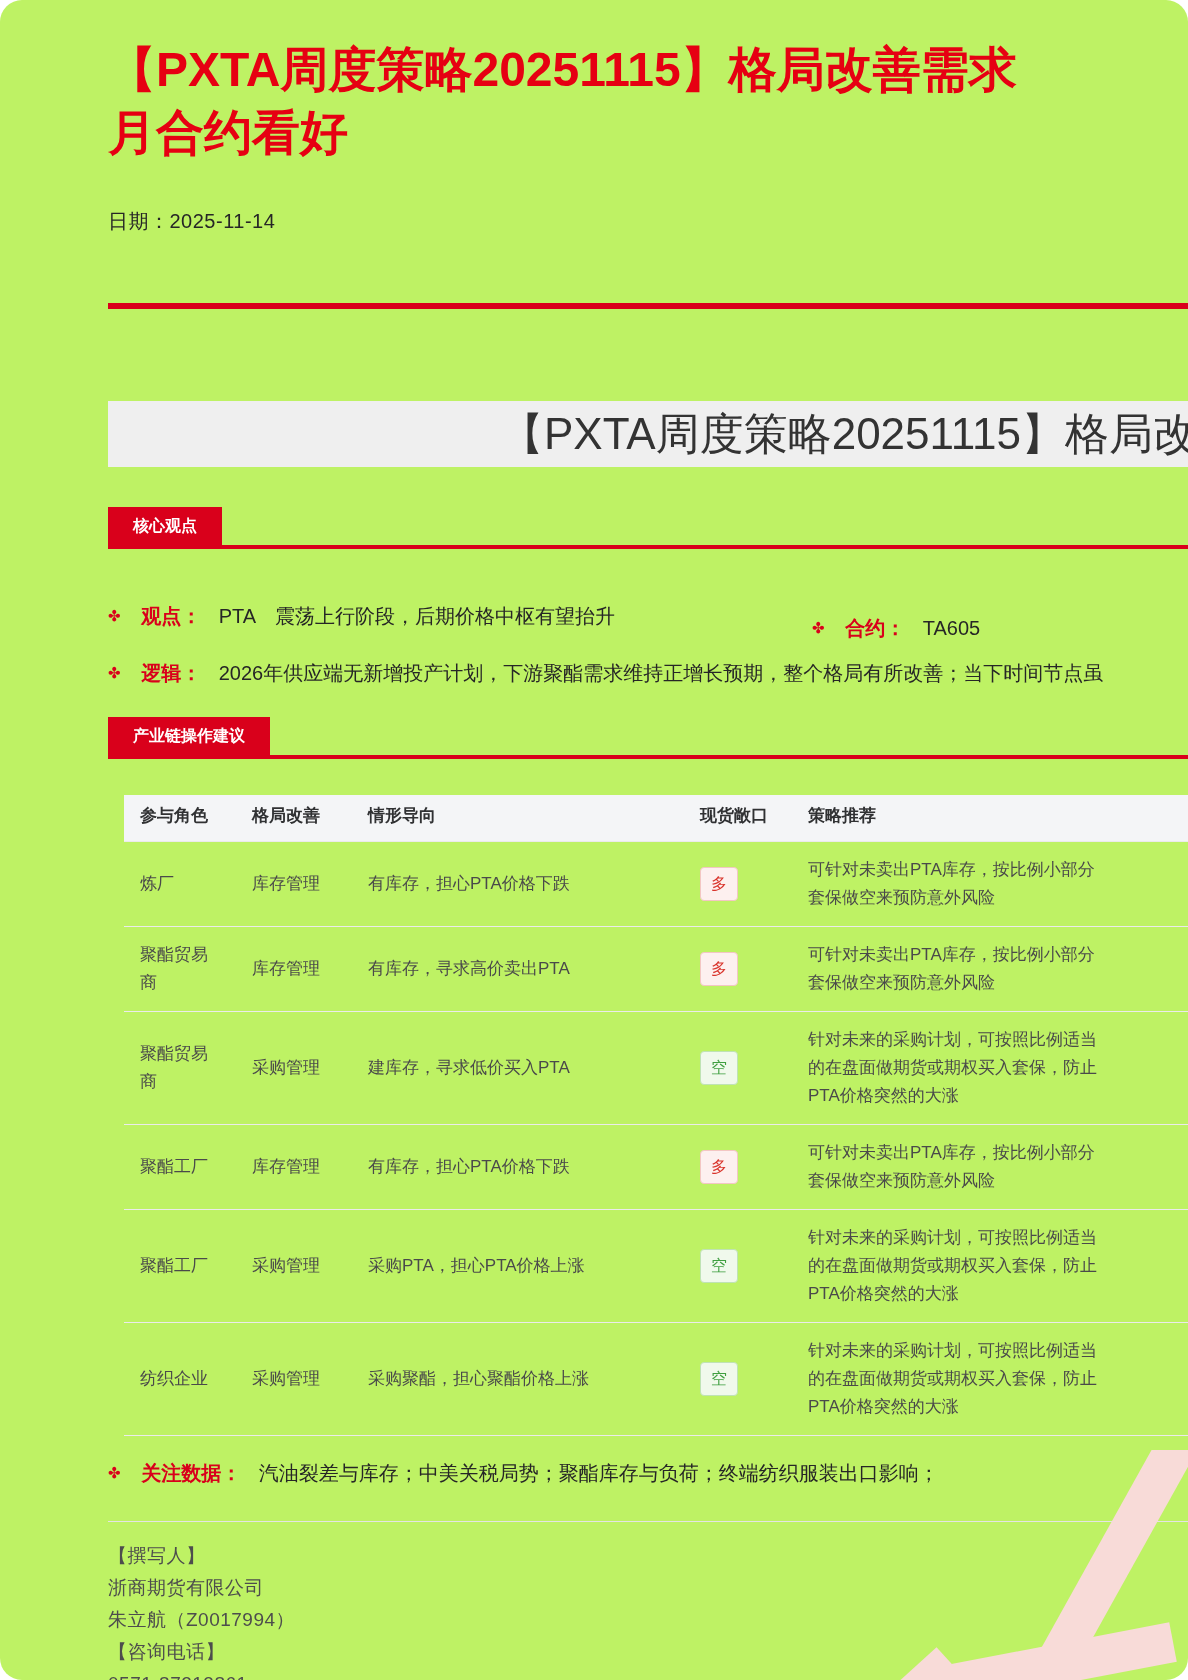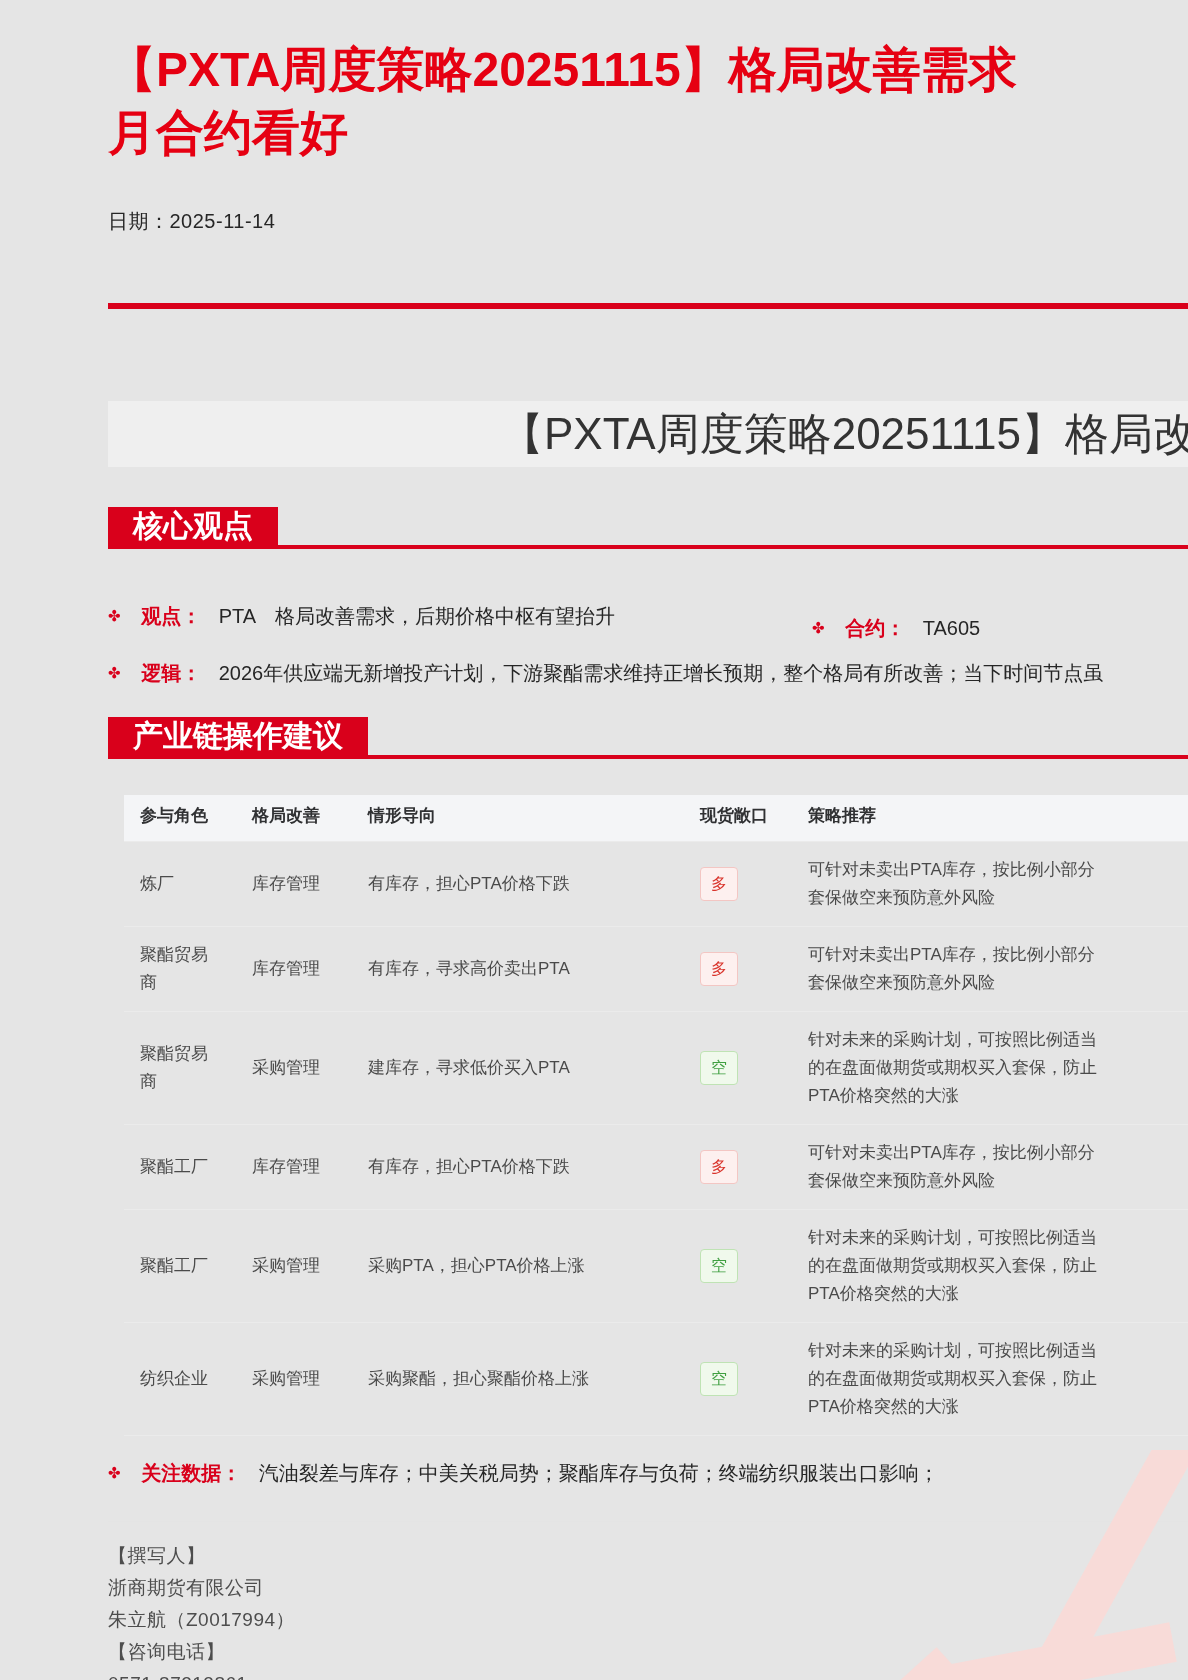--- a/index.html
+++ b/index.html
@@ -1,38 +1,38 @@
 <!DOCTYPE html>
 <html style="--accent-red: #e60012; --band-red: #d9001b; --banner-bg: #efefef; --banner-text: #333333; --long-text: #d9342c; --long-bg: #fdf0ef; --long-border: #f3c6c3; --short-text: #3f9f40; --short-bg: #f0f9ec; --short-border: #bfe3b4; --watermark-pink: #f8dbd8;"><head>
 <meta charset="utf-8">
 <style>
   html,body { margin:0; padding:0; background:#fff; }
   .page {
     position:relative; width:1188px; height:1680px; overflow:hidden;
-    background:#e5e5e5; font-family:"Liberation Sans","DejaVu Sans",sans-serif;
+    background:#bef264; font-family:"Liberation Sans","DejaVu Sans",sans-serif;border-radius:22px;
   }
   .content { position:absolute; top:0; left:108px; width:1292px; }
 
   .title { margin:0; padding-top:38px; color:var(--accent-red); font-size:48px; line-height:63px; font-weight:700; }
   .title-line { white-space:nowrap; }
 
   .date-row { margin-top:44px; font-size:20px; color:#262626; }
   .date-label, .date-value { letter-spacing:0.5px;text-align:center; }
 
   .top-rule { margin-top:68px; width:1292px; height:6px; background:var(--band-red); }
 
   .banner { margin-top:92px; height:66px; background:var(--banner-bg); position:relative; }
   .banner-title { position:absolute; left:392px; top:50%; transform:translateY(-50%);
     font-size:44px; color:var(--banner-text); white-space:nowrap; }
 
   .section-bar { border-bottom:4px solid var(--band-red); line-height:0; }
   .section-bar.core { margin-top:40px; }
   .section-bar.advice { margin-top:30px; }
   .section-chip { display:inline-block; background:var(--band-red); color:#fff; font-weight:700;
-    font-size:30px; line-height:22px; padding:8px 25px; }
+    font-size:16px; line-height:22px; padding:8px 25px; }
 
   .bullet-row { position:relative; margin-top:30px; font-size:20px; color:#262626; white-space:nowrap; }
   .bullet-row.first { margin-top:54px; }
   .bullet-icon { color:var(--band-red); font-size:15px; margin-right:15px; vertical-align:2px; }
   .bullet-label { color:var(--band-red); font-weight:700; margin-right:12px; }
   .bullet-item.secondary { position:absolute; left:704px; top:12px; }
 
   .advice-table { margin-top:36px; margin-left:16px; border-collapse:collapse; table-layout:fixed; width:1260px; }
   .advice-table th { background:#f4f5f7; font-size:17px; font-weight:700; color:#303133;
     text-align:left; padding:11px 0 15px 16px; line-height:20px; }
@@ -77,21 +77,21 @@
     </div>
 
     <div class="section-bar core">
       <span class="section-chip">核心观点</span>
     </div>
 
     <div class="bullet-row first">
       <span class="bullet-item">
         <span class="bullet-icon">✤</span>
         <span class="bullet-label">观点：</span>
-        <span class="bullet-text">PTA　格局改善需求，后期价格中枢有望抬升</span>
+        <span class="bullet-text">PTA　震荡上行阶段，后期价格中枢有望抬升</span>
       </span>
       <span class="bullet-item secondary">
         <span class="bullet-icon">✤</span>
         <span class="bullet-label">合约：</span>
         <span class="bullet-text">TA605</span>
       </span>
     </div>
 
     <div class="bullet-row">
       <span class="bullet-item">

